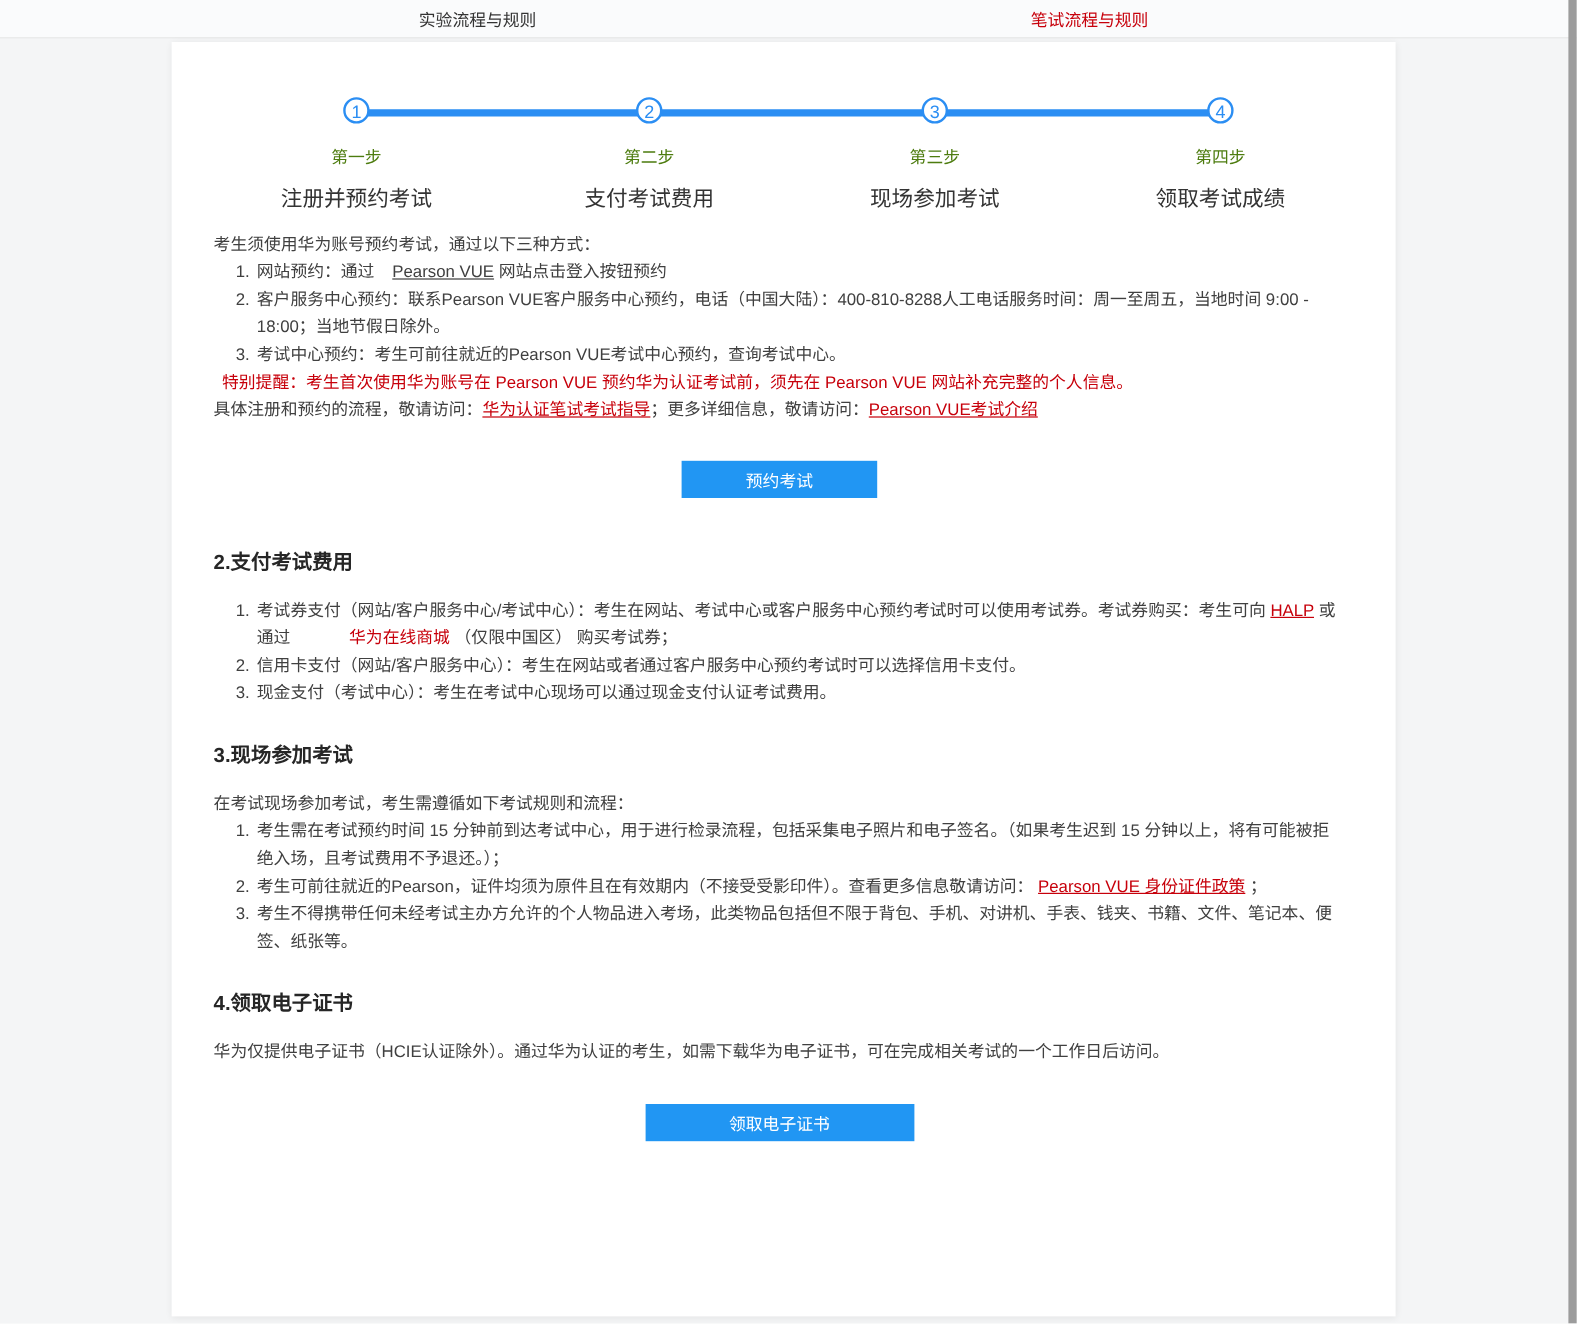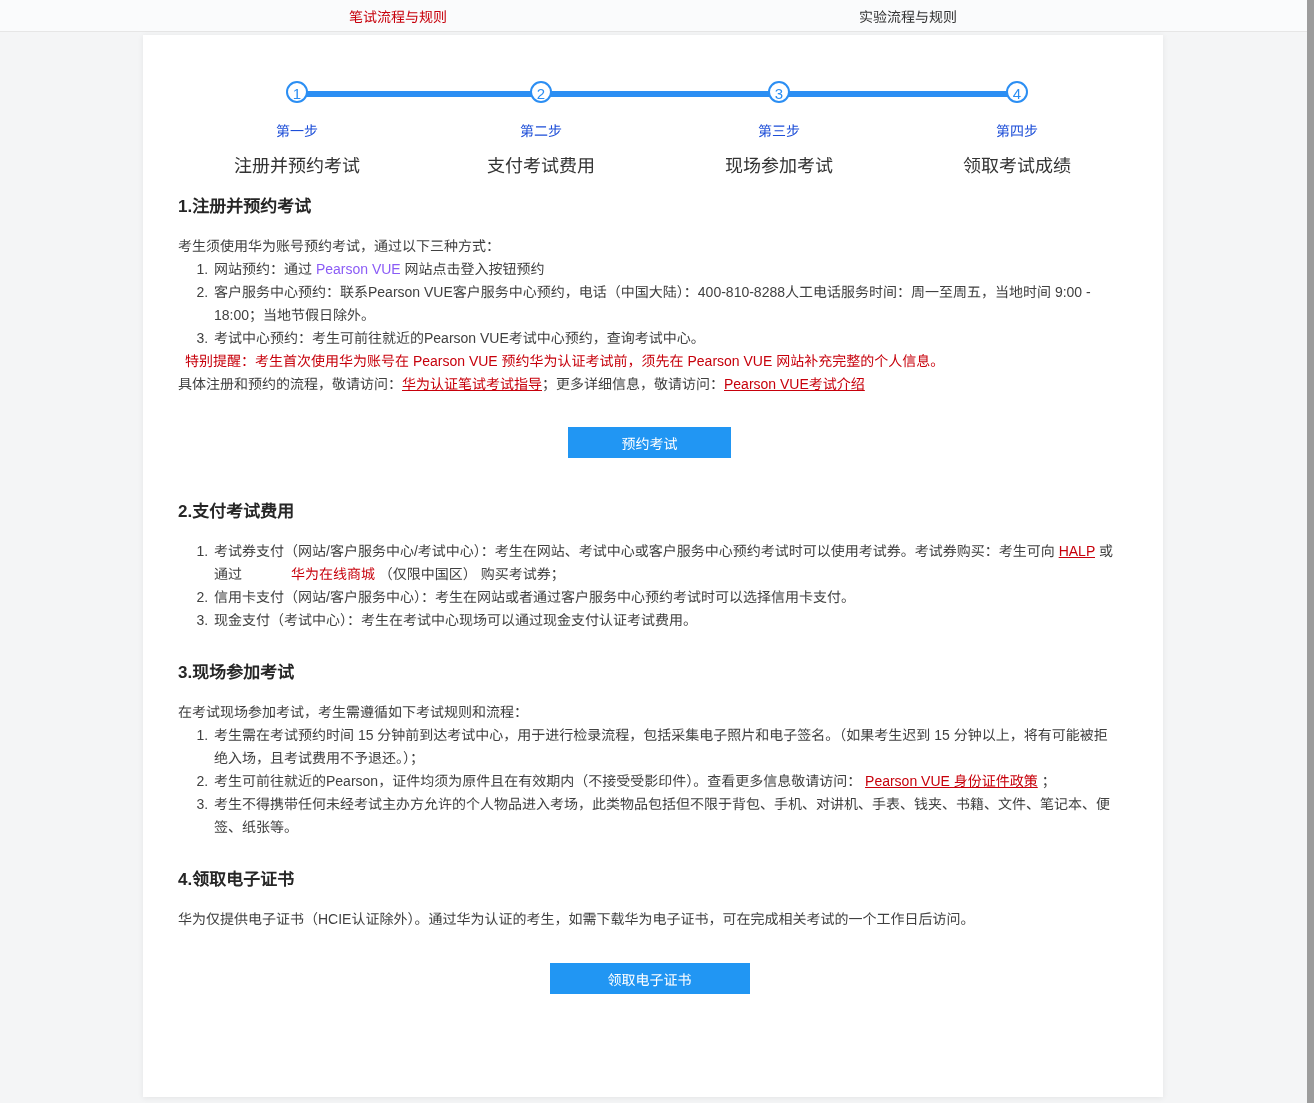--- a/index.html
+++ b/index.html
@@ -70,21 +70,21 @@
   .step-circle {
     width: 22px; height: 22px;
     border: 2px solid #2b8ef3;
     border-radius: 50%;
     background: #fff;
     color: #2b8ef3;
     font-size: 15px;
     line-height: 22px;
     text-align: center;
   }
-  .step-sub { margin-top: 17px; font-size: 14px; color: #1d4ed8; }
+  .step-sub { margin-top: 17px; font-size: 14px; color: #4d7c0f; }
   .step-label { margin-top: 11px; font-size: 18px; color: #333; }
 
   
   .content { padding: 0 42px 0 35px; }
   .sec-title {
     font-size: 17px;
     font-weight: 700;
     color: #262626;
     margin-bottom: 18px;
   }
@@ -94,59 +94,59 @@
     margin: 0;
     padding-left: 34px;
     font-size: 14px;
     line-height: 23px;
     color: #404040;
   }
   ol.rule-list li { padding-left: 2px; }
   .red-text { color: #c7000b; }
   .reminder-line { font-size: 14px; line-height: 23px; margin-left: 7px; }
   .more-line { font-size: 14px; line-height: 23px; }
-  a.blue-link { color: #8b5cf6; cursor: pointer; }
+  a.blue-link { color: #404040; text-decoration: underline; cursor: pointer; margin-left: 11px; }
   a.red-link { color: #c7000b; text-decoration: underline; cursor: pointer; }
   a.red-link-plain { color: #c7000b; text-decoration: none; cursor: pointer; margin-left: 45px; }
 
   .primary-btn {
     display: block;
     border: none;
     background: #2196f3;
     color: #ffffff;
     font-size: 14px;
     font-family: inherit;
     height: 31px;
     cursor: pointer;
   }
   #btn-book { width: 163px; margin: 31px auto 0 auto; }
-  #btn-cert { width: 200px; margin: 32px auto 0 auto; }
+  #btn-cert { width: 224px; margin: 32px auto 0 auto; }
 
   .gap-after-btn { height: 39px; }
   .sec-gap { height: 26px; }
 
   
   .scrollbar {
     position: absolute;
     right: 0; top: 0;
     width: 7px; height: 1103px;
     background: #9c9c9c;
     cursor: pointer;
   }
 </style>
 </head>
 <body>
 
 <div class="topbar">
   <div class="topbar-inner">
+    <div class="top-tab">
+        <span>实验流程与规则</span>
+      </div>
     <div class="top-tab active">
         <span>笔试流程与规则</span>
-      </div>
-    <div class="top-tab">
-        <span>实验流程与规则</span>
       </div>
   </div>
 </div>
 
 <div class="card">
 
   <div class="stepper">
     <div class="step-line"></div>
 
     <div class="step step-0">
@@ -166,21 +166,20 @@
     </div>
     <div class="step step-3">
       <div class="step-circle">4</div>
       <div class="step-sub">第四步</div>
       <div class="step-label">领取考试成绩</div>
     </div>
   </div>
 
   <div class="content">
 
-    <div class="sec-title">1.注册并预约考试</div>
     <div class="para">考生须使用华为账号预约考试，通过以下三种方式：</div>
     <ol class="rule-list">
       <li><span>网站预约：通过 </span><a class="blue-link">Pearson VUE</a><span> 网站点击登入按钮预约</span></li>
       <li><span>客户服务中心预约：联系Pearson VUE客户服务中心预约，电话（中国大陆）：400-810-8288人工电话服务时间：周一至周五，当地时间 9:00 - 18:00；当地节假日除外。</span></li>
       <li><span>考试中心预约：考生可前往就近的Pearson VUE考试中心预约，查询考试中心。</span></li>
     </ol>
     <div class="reminder-line red-text">特别提醒：考生首次使用华为账号在 Pearson VUE 预约华为认证考试前，须先在 Pearson VUE 网站补充完整的个人信息。</div>
     <div class="more-line"><span>具体注册和预约的流程，敬请访问：</span><a class="red-link">华为认证笔试考试指导</a><span>；更多详细信息，敬请访问：</span><a class="red-link">Pearson VUE考试介绍</a></div>
 
     <button class="primary-btn" id="btn-book">预约考试</button>

